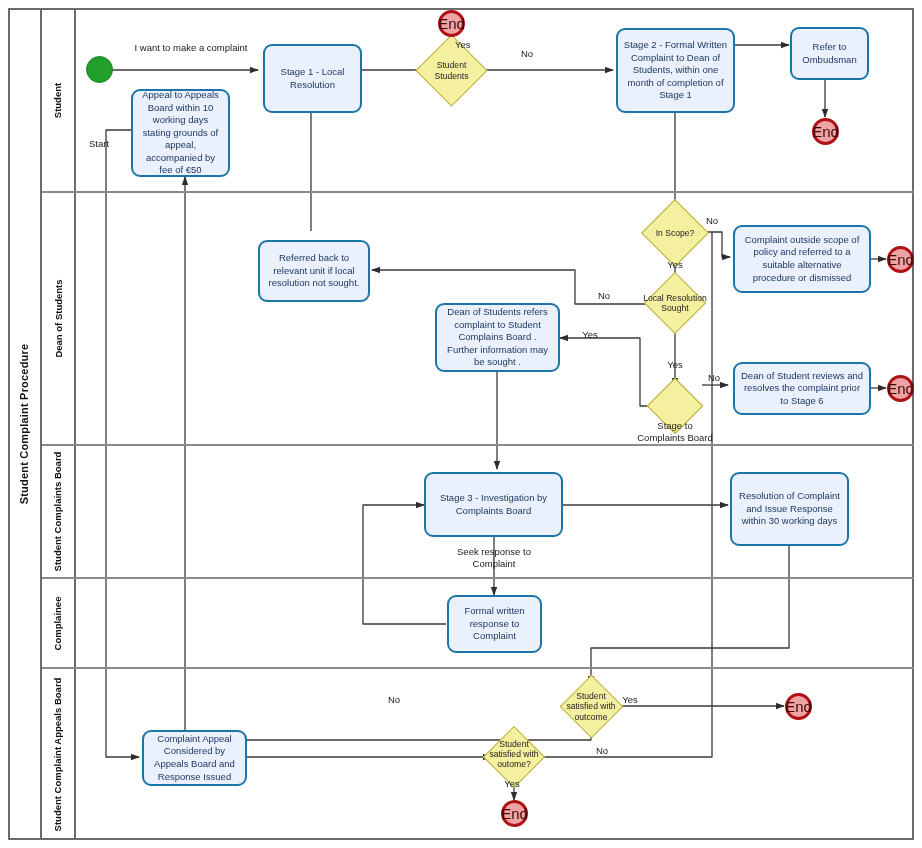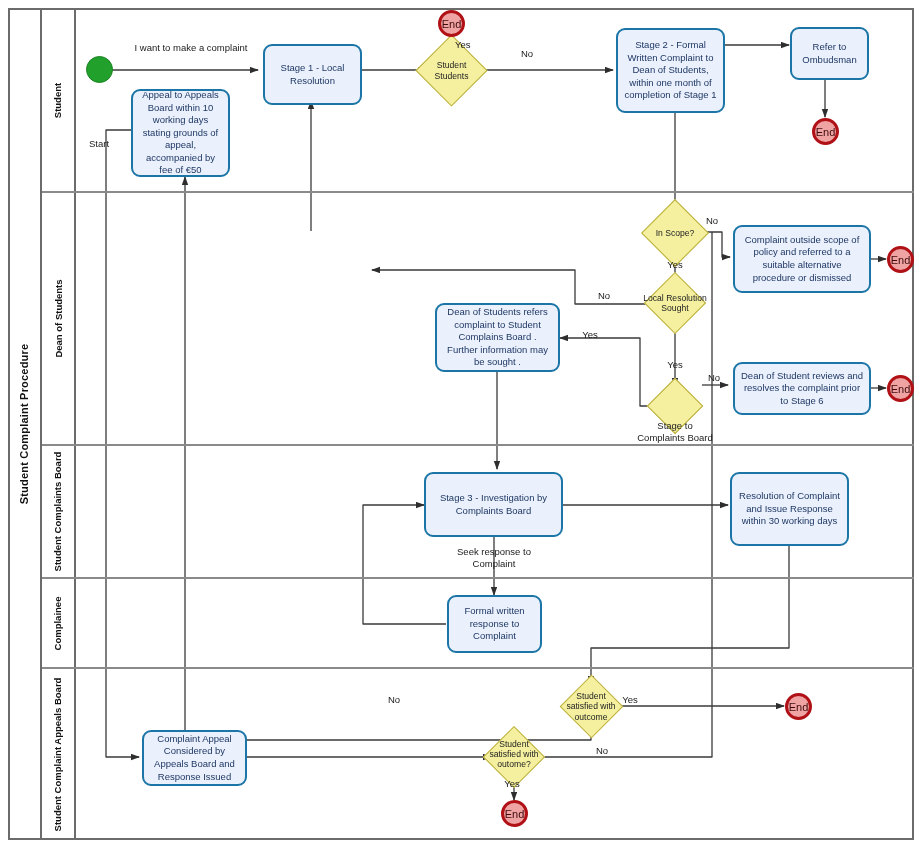--- a/index.html
+++ b/index.html
@@ -20,21 +20,21 @@
   .lane-sep{position:absolute;height:2px;background:#8a8a8a;}
 
   
   .node{position:absolute;box-sizing:border-box;display:flex;align-items:center;
         justify-content:center;text-align:center;}
   .task{background:#eaf0fc;border:2px solid #1b75a6;border-radius:9px;
         color:#1f3864;font-size:9.5px;line-height:1.32;padding:3px 5px;
         box-shadow:0 0 0 0 transparent;}
   .start-node{border-radius:50%;background:#21a02c;border:1px solid #198222;}
   .end-node{border-radius:50%;background:#f0a3a3;border:3px solid #b01116;
-            color:#3d0b0b;font-size:11px;}
+            color:#3d0b0b;font-size:15px;}
   .decision{background:transparent;color:#222;font-size:8.6px;line-height:1.18;}
   .decision .dia{position:absolute;left:0;top:0;width:100%;height:100%;
                  background:#f5f0a0;border:1.5px solid #b9ad3a;
                  transform:rotate(45deg);box-sizing:border-box;}
   .decision .dlabel{position:relative;z-index:2;white-space:nowrap;}
 
   
   .elabel{position:absolute;font-size:9.5px;color:#1a1a1a;line-height:1.25;
           text-align:center;white-space:nowrap;}
   .caption{position:absolute;font-size:9.5px;color:#1a1a1a;line-height:1.25;
@@ -131,21 +131,21 @@
   <div class="lane-sep" style="left:42px;top:577px;width:872px;"></div>
   <div class="lane-sep" style="left:42px;top:667px;width:872px;"></div>
 
   <div class="node start-node" style="left:86px;top:56px;width:27px;height:27px;"></div>
   <div class="caption" style="left:68px;top:90px;width:62px;margin-top:48px;">Start</div>
 
   <div class="elabel" style="left:128px;top:42px;width:126px;white-space:normal;">
     <span>I want to make a complaint</span>
   </div>
 
-  <div class="node task" style="left:263px;top:44px;width:99px;height:61px;">
+  <div class="node task" style="left:263px;top:44px;width:99px;height:69px;">
     <span>Stage 1 - Local Resolution</span>
   </div>
 
   <div class="node task" style="left:131px;top:89px;width:99px;height:88px;">
     <span>Appeal to Appeals Board within 10 working days stating grounds of appeal, accompanied by fee of €50</span>
   </div>
 
   <div class="node decision" style="left:426px;top:45px;width:51px;height:51px;">
     <div class="dia"></div>
     <div class="dlabel">
@@ -153,21 +153,21 @@
       <div>Students</div>
     </div>
   </div>
   <div class="elabel" style="left:455px;top:39px;width:22px;text-align:left;">Yes</div>
   <div class="elabel" style="left:513px;top:48px;width:28px;">No</div>
 
   <div class="node end-node" style="left:438px;top:10px;width:27px;height:27px;">
     <span>End</span>
   </div>
 
-  <div class="node task" style="left:616px;top:28px;width:109px;height:85px;">
+  <div class="node task" style="left:616px;top:28px;width:119px;height:85px;">
     <span>Stage 2 - Formal Written Complaint to Dean of Students, within one month of completion of Stage 1</span>
   </div>
 
   <div class="node task" style="left:790px;top:27px;width:79px;height:53px;">
     <span>Refer to Ombudsman</span>
   </div>
 
   <div class="node end-node" style="left:812px;top:118px;width:27px;height:27px;">
     <span>End</span>
   </div>
@@ -189,20 +189,23 @@
   <div class="node decision" style="left:633px;top:281px;width:84px;height:44px;">
     <div class="dia" style="width:44px;height:44px;left:20px;top:0;"></div>
     <div class="dlabel">
       <div>Local Resolution</div>
       <div>Sought</div>
     </div>
   </div>
   <div class="elabel" style="left:592px;top:290px;width:24px;">No</div>
   <div class="elabel" style="left:663px;top:359px;width:24px;">Yes</div>
 
+  <div class="node task" style="left:258px;top:240px;width:112px;height:62px;">
+    <span>Referred back to relevant unit if local resolution not sought.</span>
+  </div>
 
   <div class="node task" style="left:435px;top:303px;width:125px;height:69px;">
     <span>Dean of Students refers complaint to Student Complains Board . Further information may be sought .</span>
   </div>
 
   <div class="node decision" style="left:651px;top:386px;width:48px;height:40px;">
     <div class="dia" style="width:40px;height:40px;left:4px;top:0;"></div>
   </div>
   <div class="caption" style="left:622px;top:420px;width:106px;">
     <div>Stage to</div>

